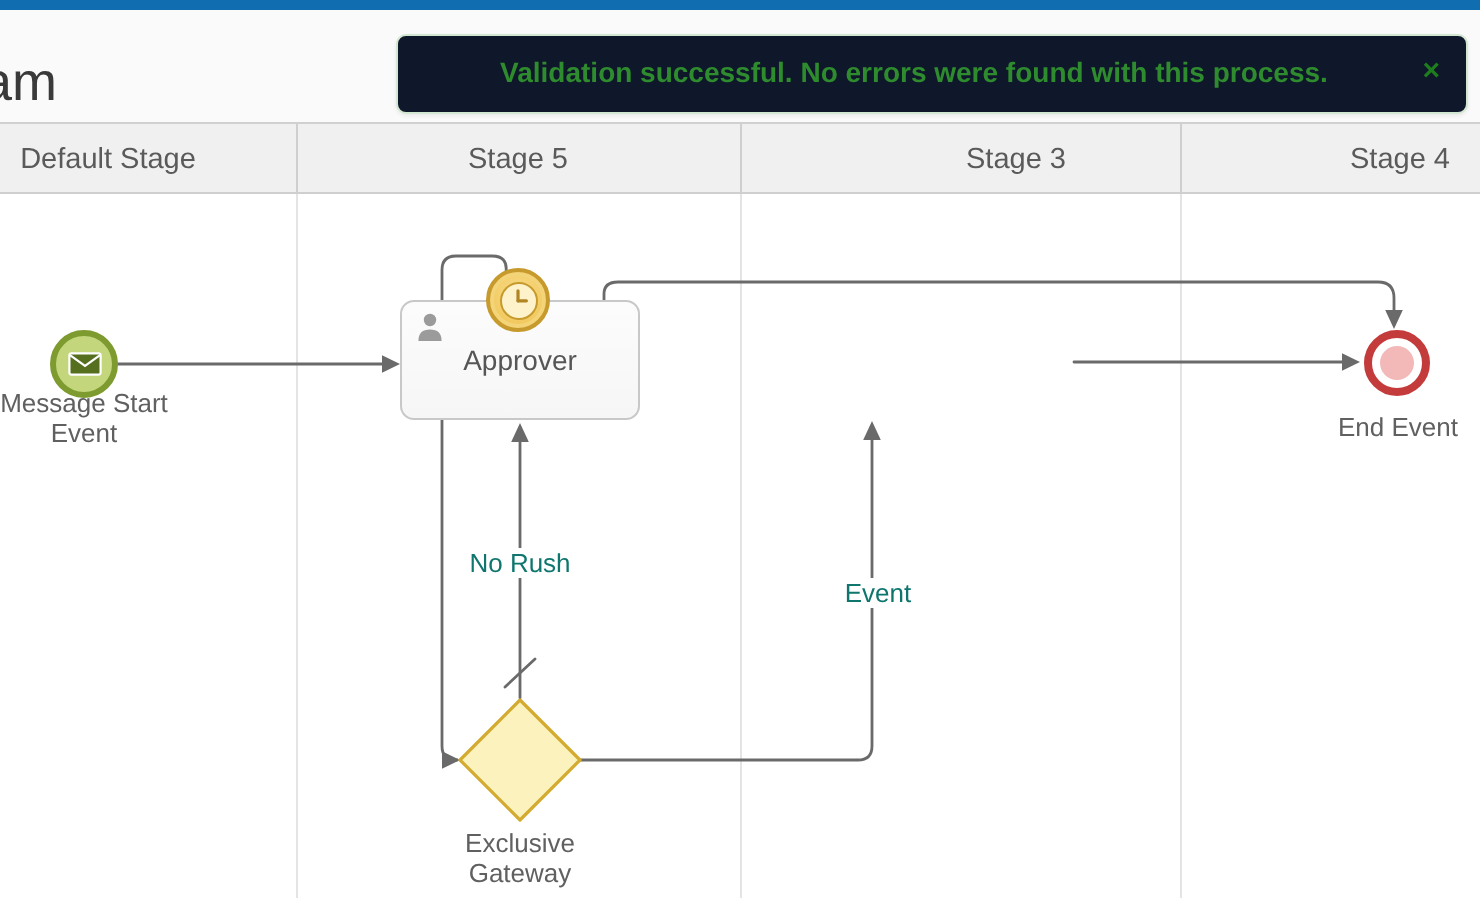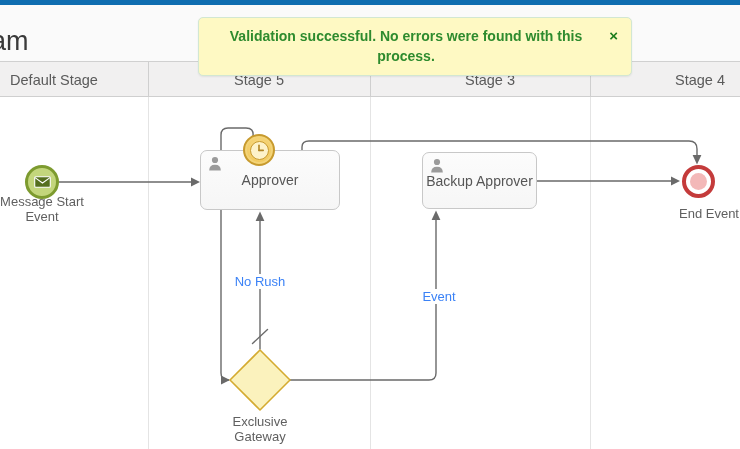--- a/index.html
+++ b/index.html
@@ -47,45 +47,45 @@
         display:flex;align-items:center;justify-content:center;}
 
   .gateway{position:absolute;left:229px;top:349px;width:62px;height:62px;}
 
   .end-event{position:absolute;left:682px;top:165px;width:33px;height:33px;box-sizing:border-box;
         border:4.5px solid #c43b3b;border-radius:50%;background:#fff;
         display:flex;align-items:center;justify-content:center;}
   .end-event .core{width:17px;height:17px;border-radius:50%;background:#f3b8b8;}
 
   .node-label{position:absolute;text-align:center;font-size:13px;color:#606060;line-height:1.14;}
-  .flow-label{position:absolute;transform:translateX(-50%);background:#fff;color:#3b82f6;
+  .flow-label{position:absolute;transform:translateX(-50%);background:#fff;color:#0f766e;
               font-size:13px;padding:0 3px;white-space:nowrap;}
 
   
-  .banner{position:absolute;left:198px;top:17px;width:434px;box-sizing:border-box;
-        background:#fef9c3;border:1px solid #d2e7d2;border-radius:5px;
+  .banner{position:absolute;left:198px;top:17px;width:536px;box-sizing:border-box;
+        background:#0f172a;border:1px solid #d2e7d2;border-radius:5px;
         padding:9px 44px 9px 26px;box-shadow:0 1px 2px rgba(0,0,0,0.07);}
   .banner .msg{color:#2e8b2e;font-weight:bold;font-size:14px;line-height:1.4;text-align:center;}
   .banner .close{position:absolute;right:13px;top:10px;border:none;background:none;padding:0;
         color:#1e7e1e;font-weight:900;font-size:15px;cursor:pointer;line-height:1;}
 </style>
 </head>
 <body>
 
 <div id="app">
 
   <div class="topbar"></div>
   <div class="headzone">
     <div class="title-frag">am</div>
   </div>
 
   <div class="stagebar"></div>
   <div class="stage-cell" style="left:-40px;width:188px;">Default Stage</div>
   <div class="stage-cell" style="left:148px;width:222px;">Stage 5</div>
-  <div class="stage-cell" style="left:370px;width:220px;padding-left:10px;">Stage 3</div>
+  <div class="stage-cell" style="left:388px;width:220px;padding-left:10px;">Stage 3</div>
   <div class="stage-cell" style="left:590px;width:220px;">Stage 4</div>
   <div class="hsep" style="left:148px;"></div>
   <div class="hsep" style="left:370px;"></div>
   <div class="hsep" style="left:590px;"></div>
 
   <div class="canvas"></div>
   <div class="vline" style="left:148px;"></div>
   <div class="vline" style="left:370px;"></div>
   <div class="vline" style="left:590px;"></div>
 
@@ -118,54 +118,47 @@
   </svg>
 
   <div class="start-event">
     <svg width="17" height="12" viewBox="0 0 17 12">
       <rect x="0.7" y="0.7" width="15.6" height="10.6" rx="1" fill="#556f1e" stroke="#ffffff" stroke-width="1.1"></rect>
       <polyline points="1,1.6 8.5,7 16,1.6" fill="none" stroke="#ffffff" stroke-width="1.1"></polyline>
     </svg>
   </div>
   <div class="node-label" style="left:-8px;top:195px;width:100px;">Message Start Event</div>
 
-  <div class="task" style="left:200px;top:150px;width:140px;height:60px;">
+  <div class="task" style="left:200px;top:150px;width:120px;height:60px;">
     <svg class="person" width="14" height="16" viewBox="0 0 14 16">
       <circle cx="7" cy="4" r="3.1" fill="#9b9b9b"></circle>
       <path d="M1.2 14.5 Q1.2 8.8 7 8.8 Q12.8 8.8 12.8 14.5 Z" fill="#9b9b9b"></path>
     </svg>
     <span>Approver</span>
   </div>
 
   <div class="timer">
     <div class="face">
       <svg width="16" height="16" viewBox="0 0 16 16">
         <line x1="8" y1="8.4" x2="8" y2="3.4" stroke="#b18524" stroke-width="1.6" stroke-linecap="round"></line>
         <line x1="8" y1="8.4" x2="12.2" y2="8.4" stroke="#b18524" stroke-width="1.6" stroke-linecap="round"></line>
       </svg>
     </div>
   </div>
 
-  <div class="task" style="left:422px;top:152px;width:115px;height:57px;">
-    <svg class="person" width="14" height="16" viewBox="0 0 14 16">
-      <circle cx="7" cy="4" r="3.1" fill="#9b9b9b"></circle>
-      <path d="M1.2 14.5 Q1.2 8.8 7 8.8 Q12.8 8.8 12.8 14.5 Z" fill="#9b9b9b"></path>
-    </svg>
-    <span>Backup Approver</span>
-  </div>
 
   <svg class="gateway" viewBox="0 0 62 62">
     <polygon points="31,1 61,31 31,61 1,31" fill="#fbf2bd" stroke="#d4ab31" stroke-width="1.6" stroke-linejoin="round"></polygon>
   </svg>
   <div class="node-label" style="left:220px;top:415px;width:80px;text-align:center;">Exclusive Gateway</div>
 
   <div class="end-event">
     <div class="core"></div>
   </div>
-  <div class="node-label" style="left:659px;top:207px;width:80px;text-align:right;">End Event</div>
+  <div class="node-label" style="left:659px;top:207px;width:80px;">End Event</div>
 
   <div class="flow-label" style="left:260px;top:274px;">No Rush</div>
   <div class="flow-label" style="left:439px;top:289px;">Event</div>
 
   <div class="banner">
     <div class="msg">Validation successful. No errors were found with this process.</div>
     <button class="close">×</button>
   </div>
 
 </div>

